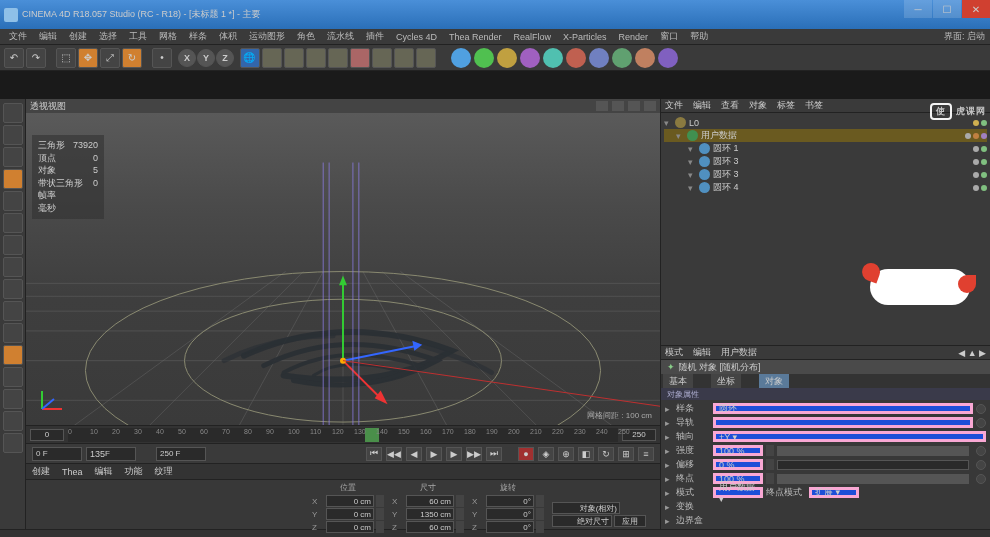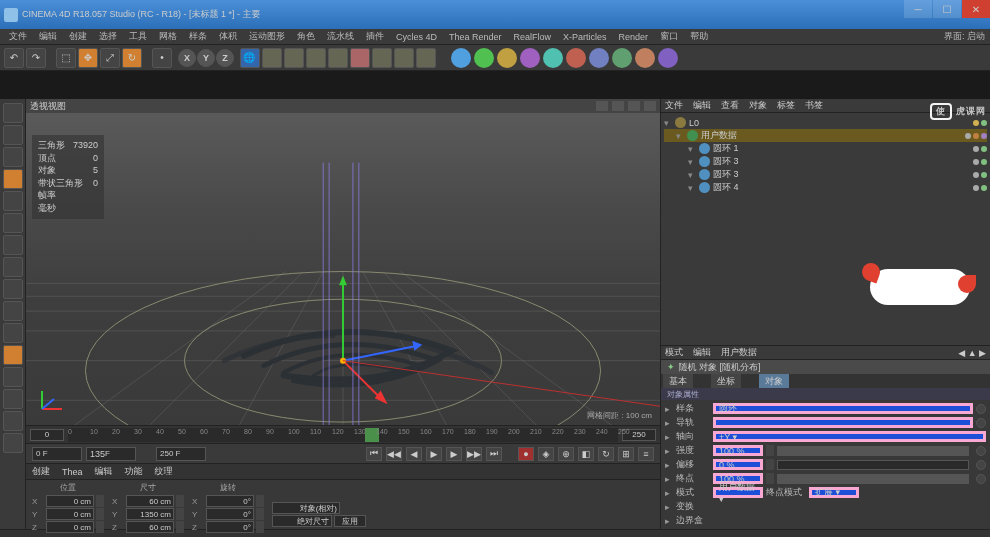--- a/index.html
+++ b/index.html
@@ -33,21 +33,21 @@
 .axisguide{position:absolute;left:10px;bottom:10px;width:34px;height:34px;}
 .statsbar{position:absolute;right:8px;bottom:4px;font-size:8px;color:#aaa;}
 .timeline{height:18px;background:#333;display:flex;align-items:center;border-top:1px solid #222;}
 .tlruler{flex:1;height:14px;background:#2a2a2a;position:relative;margin:0 4px;}
 .tlruler .mark{position:absolute;top:0;font-size:7px;color:#888;}
 .tlplay{position:absolute;top:0;bottom:0;width:14px;background:#4a8f4a;left:42%;}
 .transport{height:20px;background:#3a3a3a;display:flex;align-items:center;padding:0 6px;gap:4px;border-top:1px solid #222;}
 .transport .fld{width:50px;height:14px;background:#2a2a2a;border:1px solid #555;font-size:8px;padding:0 3px;display:flex;align-items:center;}
 .transport .pbtn{width:16px;height:14px;background:#444;border:1px solid #555;display:flex;align-items:center;justify-content:center;font-size:9px;}
 .matbar{height:16px;background:#333;display:flex;align-items:center;padding:0 6px;gap:12px;font-size:9px;color:#aaa;border-top:1px solid #222;}
-.coordpanel{height:50px;background:#383838;border-top:1px solid #222;display:flex;padding:2px 6px;gap:0;}
+.coordpanel{height:50px;background:#383838;border-top:1px solid #222;display:flex;padding:2px 6px;gap:0;justify-content:flex-end;}
 .coordcol{display:flex;flex-direction:column;gap:1px;margin-right:8px;}
 .coordrow{display:flex;align-items:center;gap:2px;}
 .coordrow label{width:12px;font-size:8px;color:#999;}
 .coordrow .nf{width:48px;height:12px;background:#2a2a2a;border:1px solid #555;font-size:8px;padding:0 2px;display:flex;align-items:center;justify-content:flex-end;}
 .coordrow .sp{width:8px;height:12px;background:#444;display:flex;flex-direction:column;}
 .coordhdr{font-size:8px;color:#aaa;text-align:center;margin-bottom:1px;}
 .right{width:330px;background:#383838;border-left:1px solid #222;display:flex;flex-direction:column;}
 .objmgr{height:250px;display:flex;flex-direction:column;border-bottom:1px solid #222;position:relative;}
 .mgrbar{height:14px;background:#3a3a3a;display:flex;align-items:center;padding:0 4px;gap:10px;font-size:9px;color:#aaa;border-bottom:1px solid #222;}
 .objtree{flex:1;background:#3a3a3a;padding:3px;overflow:hidden;position:relative;}

